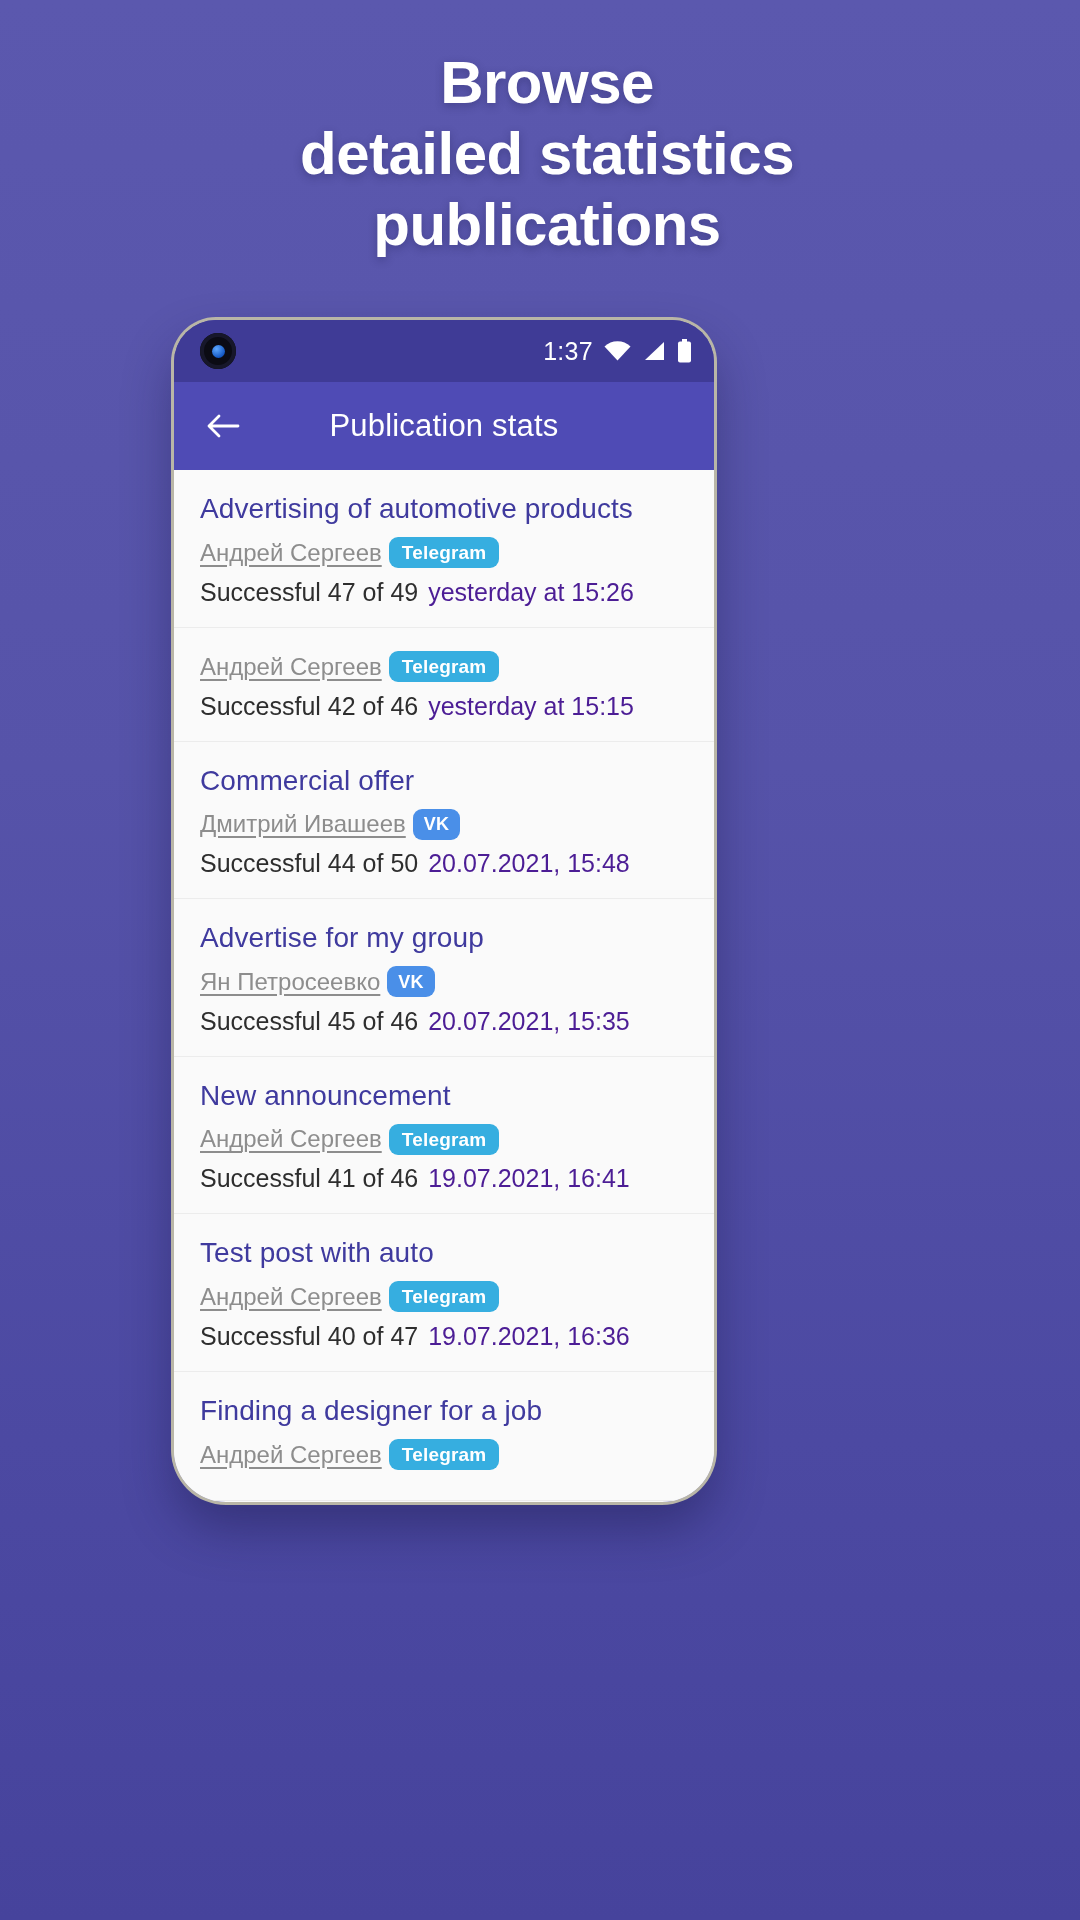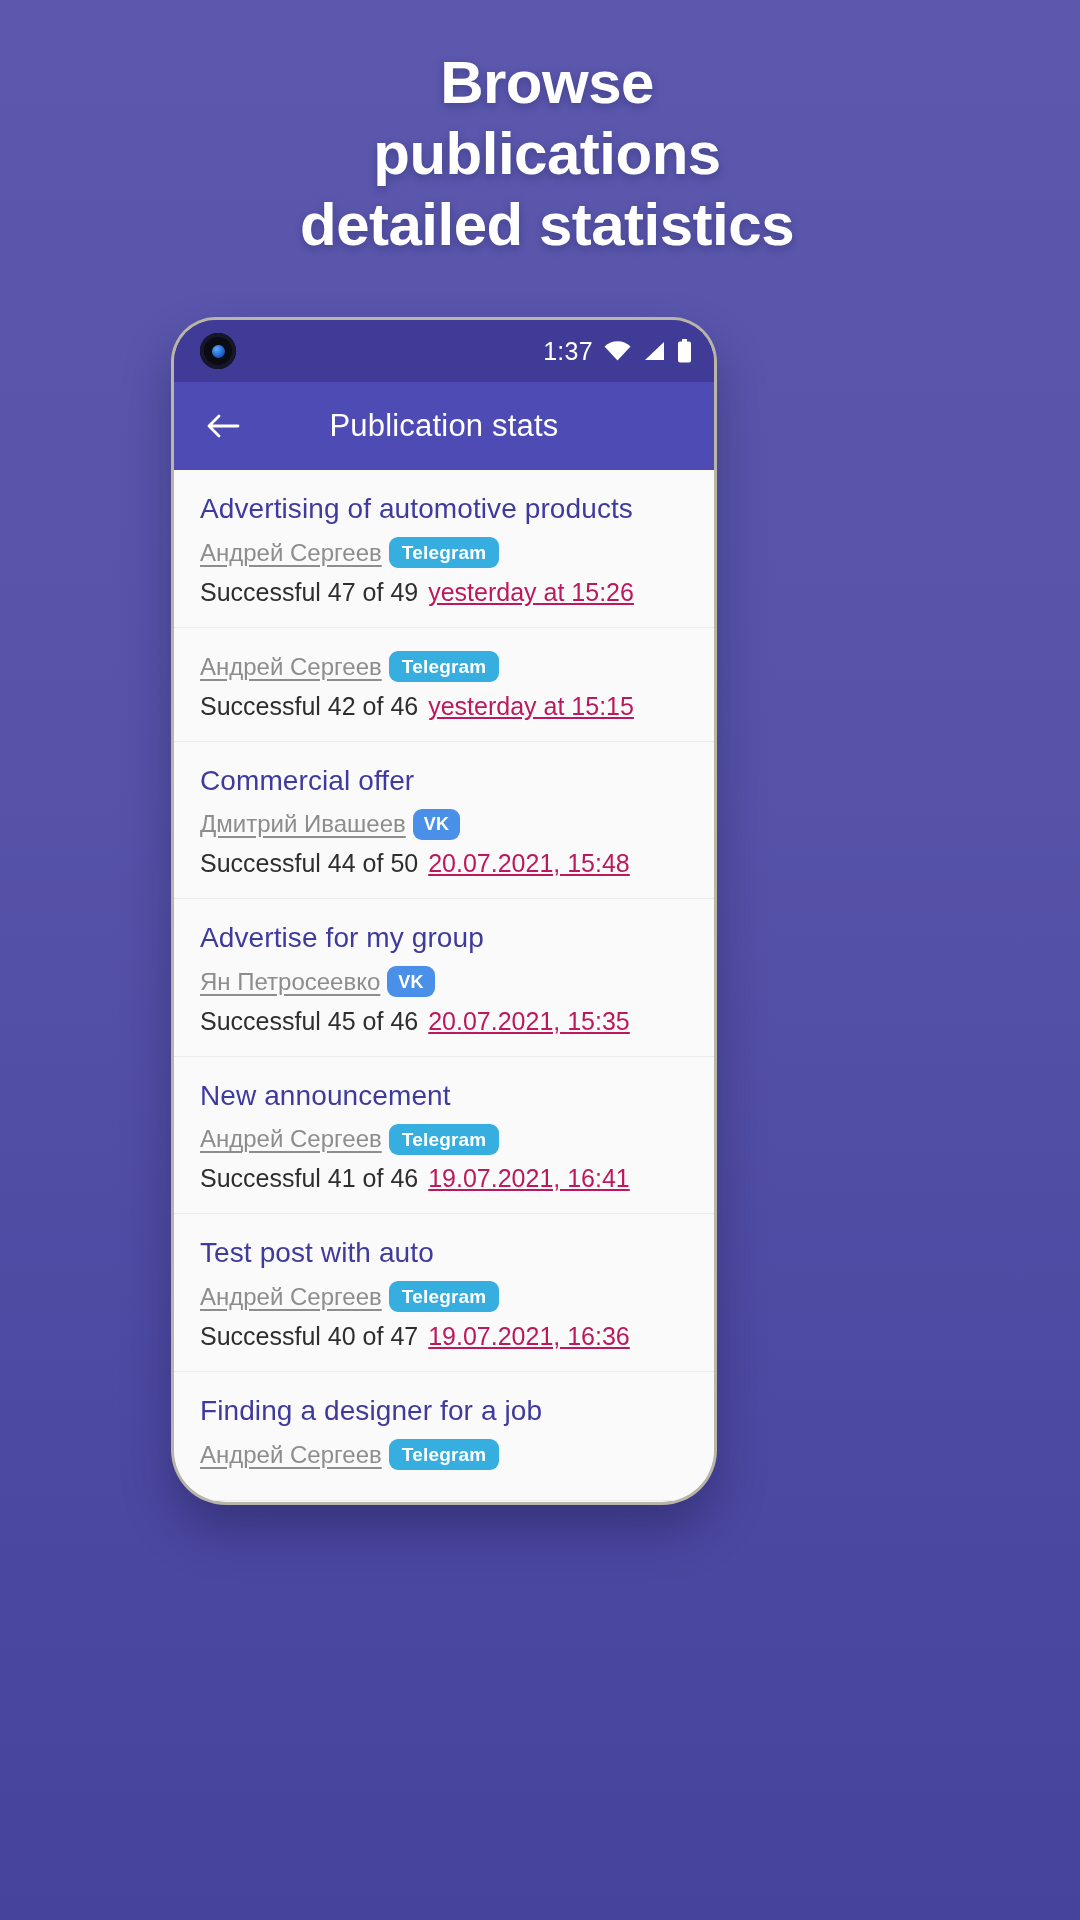--- a/index.html
+++ b/index.html
@@ -131,21 +131,21 @@
     letter-spacing:0.2px;
     line-height:1;
     height:31px;
   }
   .badge.telegram{ background:#36aee0; padding:0 13px; }
   .badge.vk{ background:#4a8fe8; padding:0 11px; font-size:18px; }
   .row-stat{
     font-size:25px;
     color:#2e2e2e;
   }
-  .row-stat .date{ color:#be185d; margin-left:10px;text-decoration:underline; }
+  .row-stat .date{ color:#4c1d95; margin-left:10px; }
 
   
   .gesture-wrap{
     position:absolute;
     left:0; bottom:0;
     width:100%;
     height:0;
   }
   .gesture{
     position:absolute;
@@ -159,22 +159,22 @@
     position:absolute;
     left:0; bottom:0; width:100%; height:58px;
     background:#fafafa;
   }
 </style>
 </head>
 <body>
 
 <div class="headline">
   <span class="hl-line">Browse</span>
+  <span class="hl-line">detailed statistics</span>
   <span class="hl-line">publications</span>
-  <span class="hl-line">detailed statistics</span>
 </div>
 
 <div class="phone">
 
   <div class="statusbar">
     <div class="punchhole">
         <i></i>
       </div>
     <div class="sb-right">
       <span class="sb-time">1:37</span>

